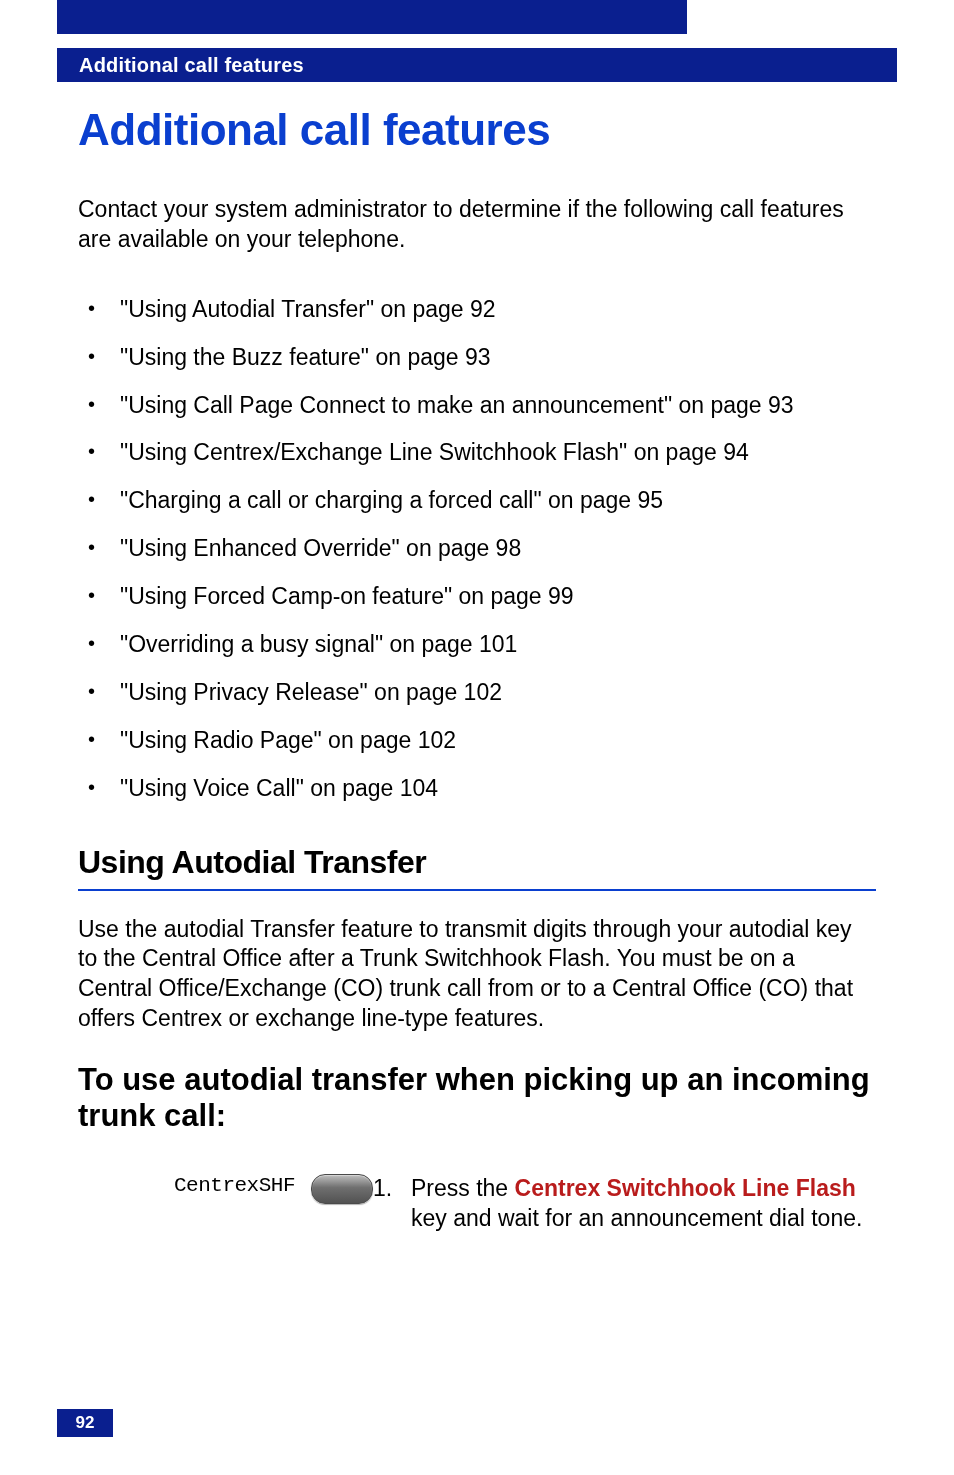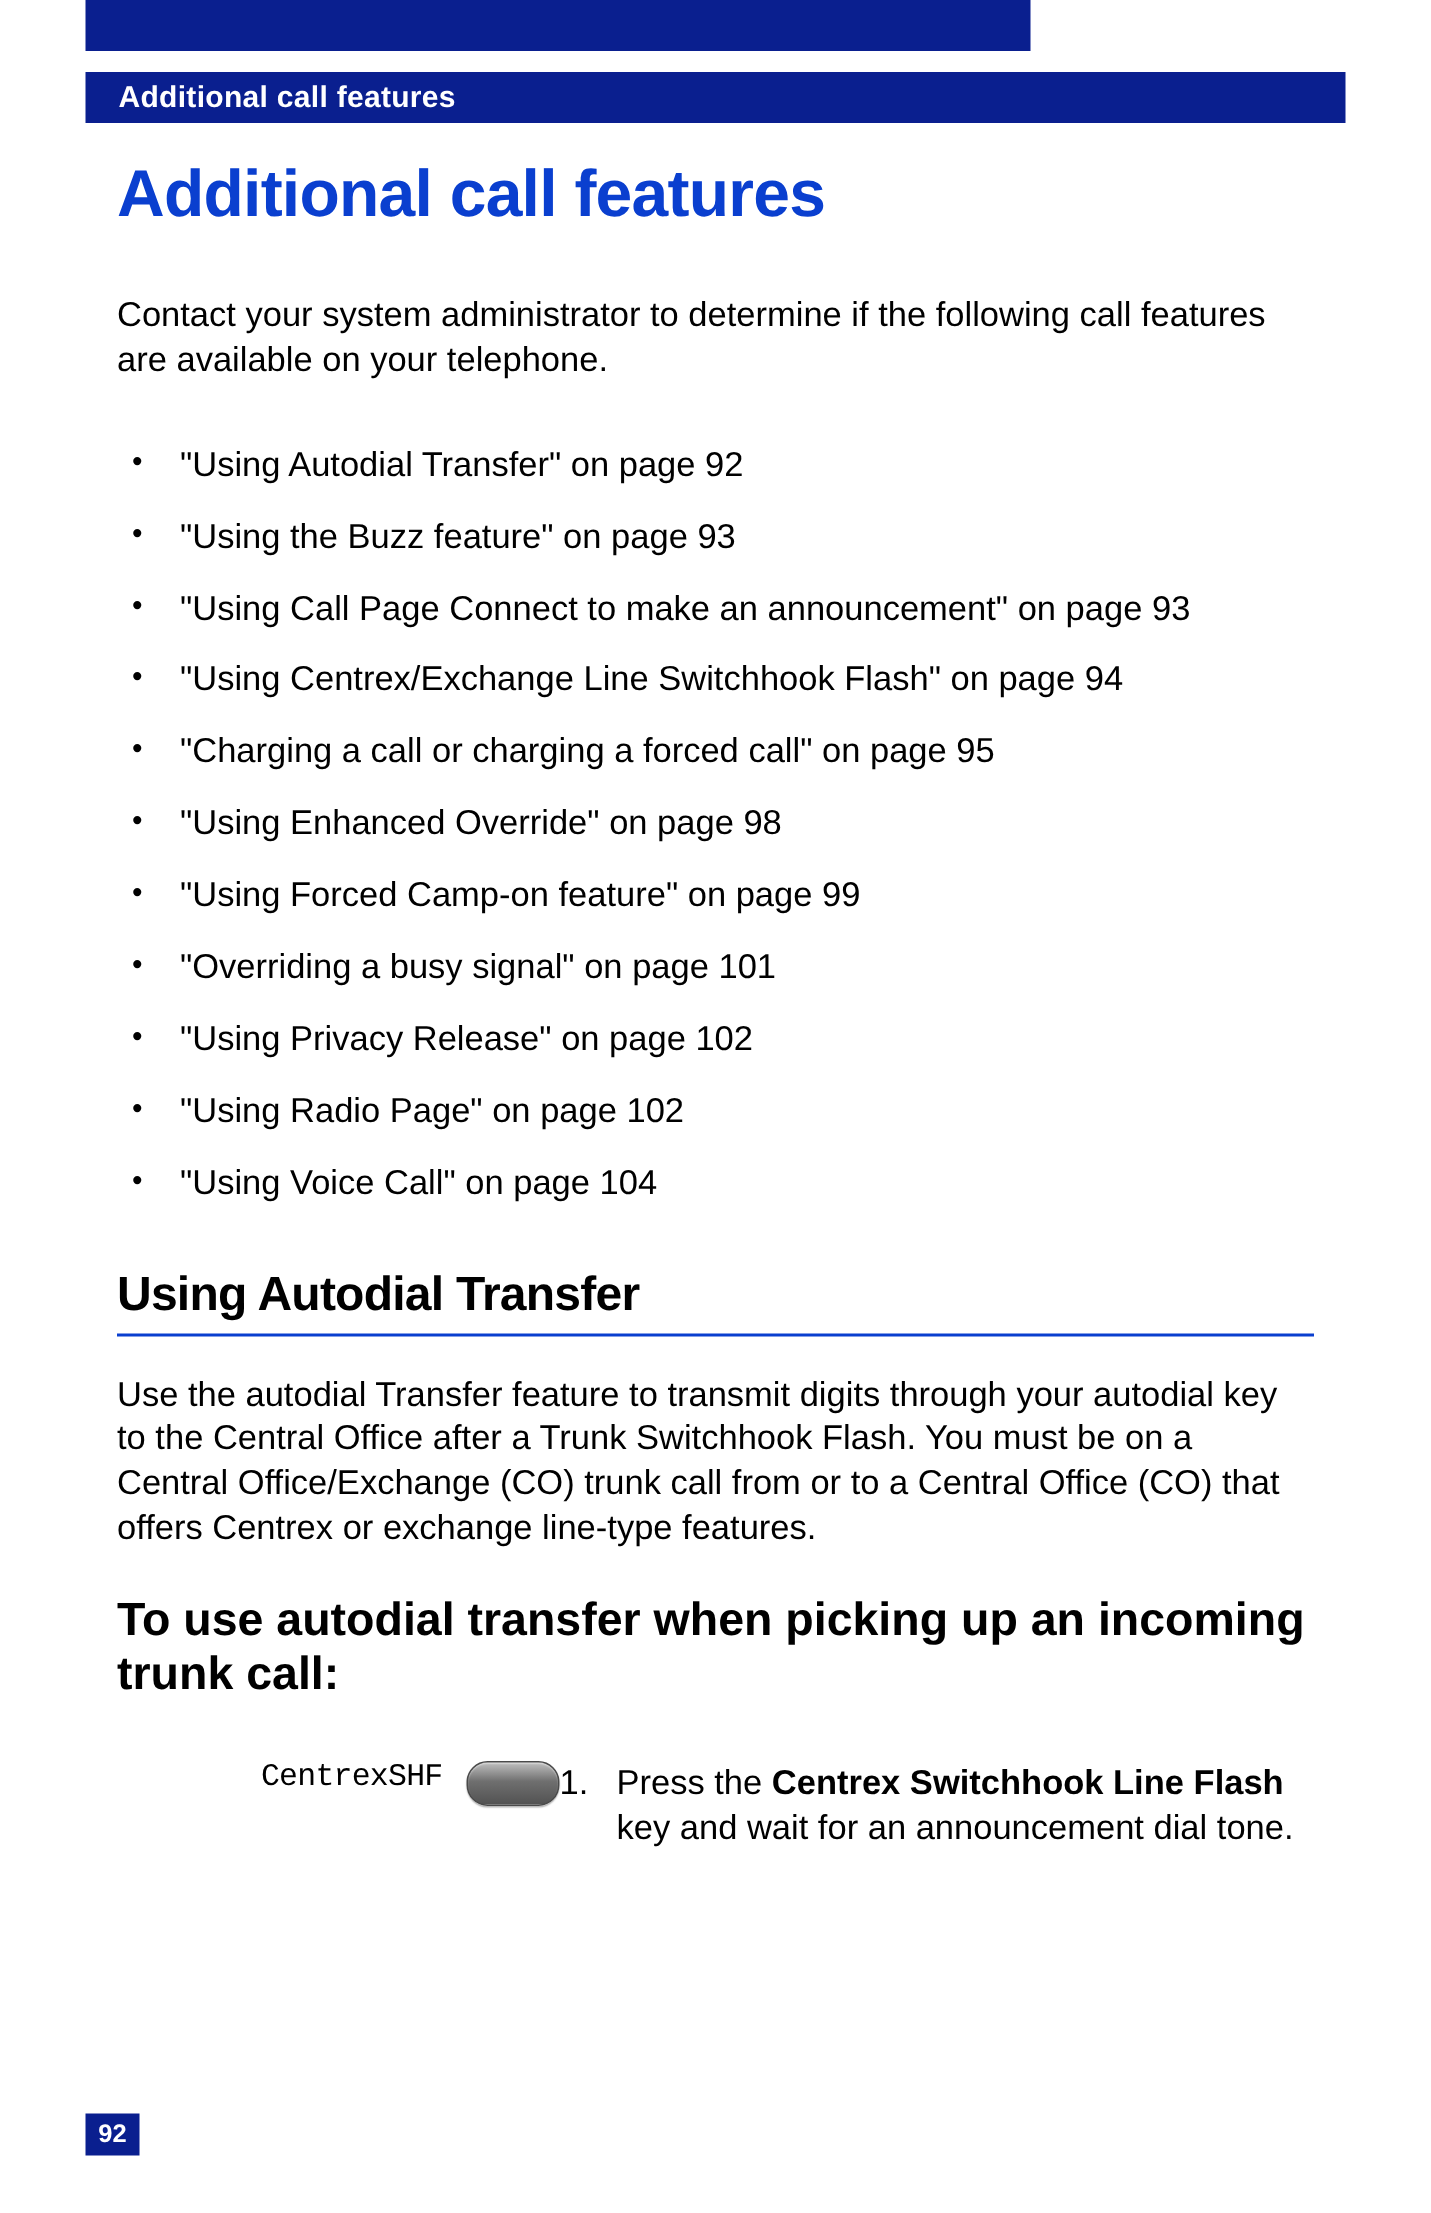--- a/index.html
+++ b/index.html
@@ -133,29 +133,29 @@
     flex: 1;
     font-size: 23px;
     line-height: 1.3;
     display: flex;
   }
   .step-num {
     width: 38px;
     flex-shrink: 0;
   }
   .feature-name {
-    color: #000000;
+    color: #b91c1c;
     font-weight: bold;
     margin-top: 36px;
   }
   .page-num-box {
     position: absolute;
     left: 57px;
     bottom: 38px;
-    width: 36px;
+    width: 56px;
     height: 28px;
     background: #0a1f8f;
     color: #fff;
     font-weight: bold;
     font-size: 17px;
     text-align: center;
     line-height: 28px;
   }
 </style>
 </head>

